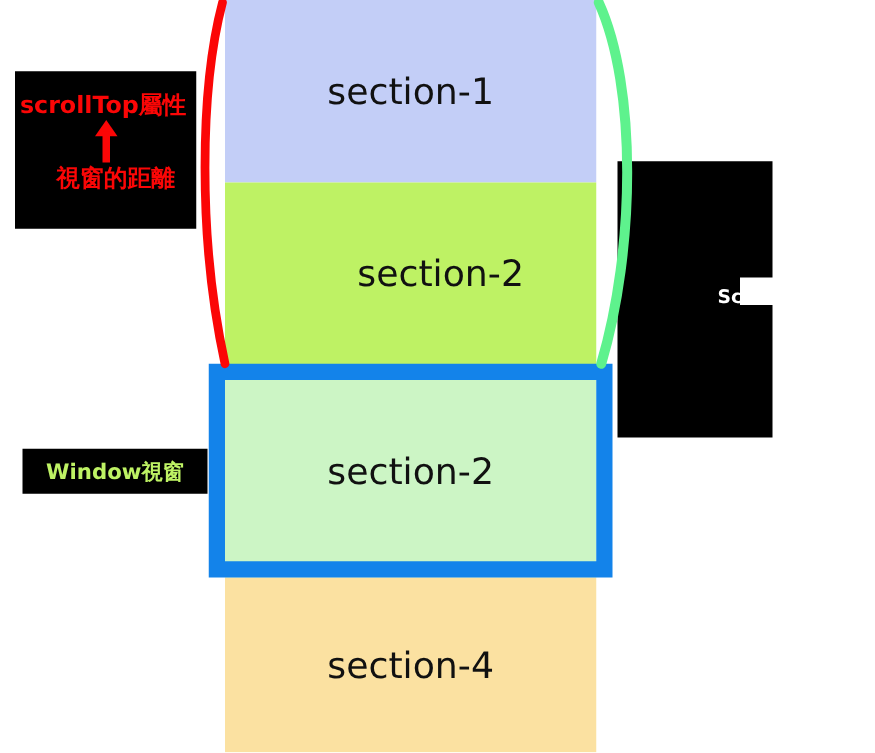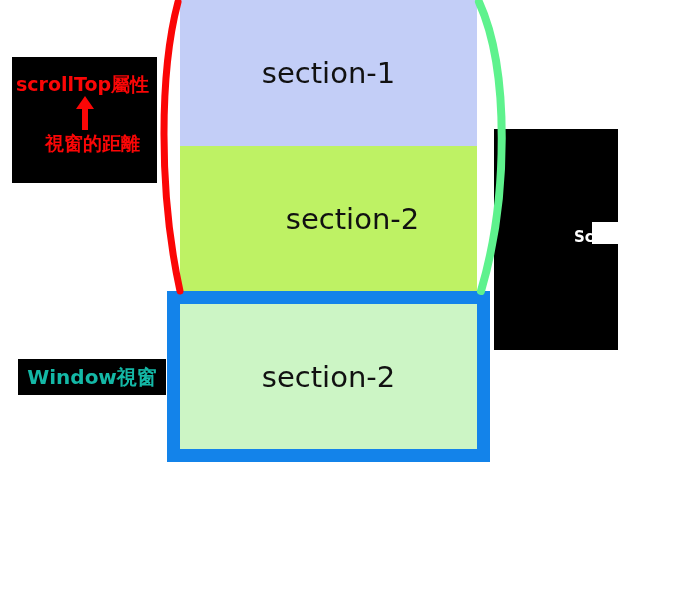--- a/index.html
+++ b/index.html
@@ -99,24 +99,24 @@
   
   #window-label{
     position:absolute;
     left:18px;top:359px;
     width:148px;height:36px;
     background:#000000;
     z-index:7;
     display:flex;align-items:center;justify-content:center;
   }
   #window-label-text{
-    color:#14b8a6;
+    color:#bef264;
     font-family:"DejaVu Sans", sans-serif;
     font-weight:bold;
-    font-size:20px;
+    font-size:17px;
     white-space:nowrap;
   }
 
   
   #scroll-height-panel{
     position:absolute;
     left:494px;top:129px;
     width:124px;height:221px;
     background:#000000;
     z-index:4;
@@ -150,20 +150,23 @@
   </div>
 
   <div class="section" id="sec2">
     <span>section-2</span>
   </div>
 
   <div class="section" id="sec3">
     <span>section-2</span>
   </div>
 
+  <div class="section" id="sec4">
+    <span>section-4</span>
+  </div>
 
   <div id="viewport-frame"></div>
 
   <svg id="curve-svg" viewBox="0 0 700 602">
     <path d="M 178 2 C 160 70, 158 190, 180 291" fill="none" stroke="#fb0606" stroke-width="7" stroke-linecap="round"></path>
     <path d="M 479 2 C 510 70, 508 200, 481 291" fill="none" stroke="#5ef28d" stroke-width="8" stroke-linecap="round"></path>
   </svg>
 
   <div id="scroll-height-panel"></div>
   <div id="scroll-height-text">Scroll</div>

